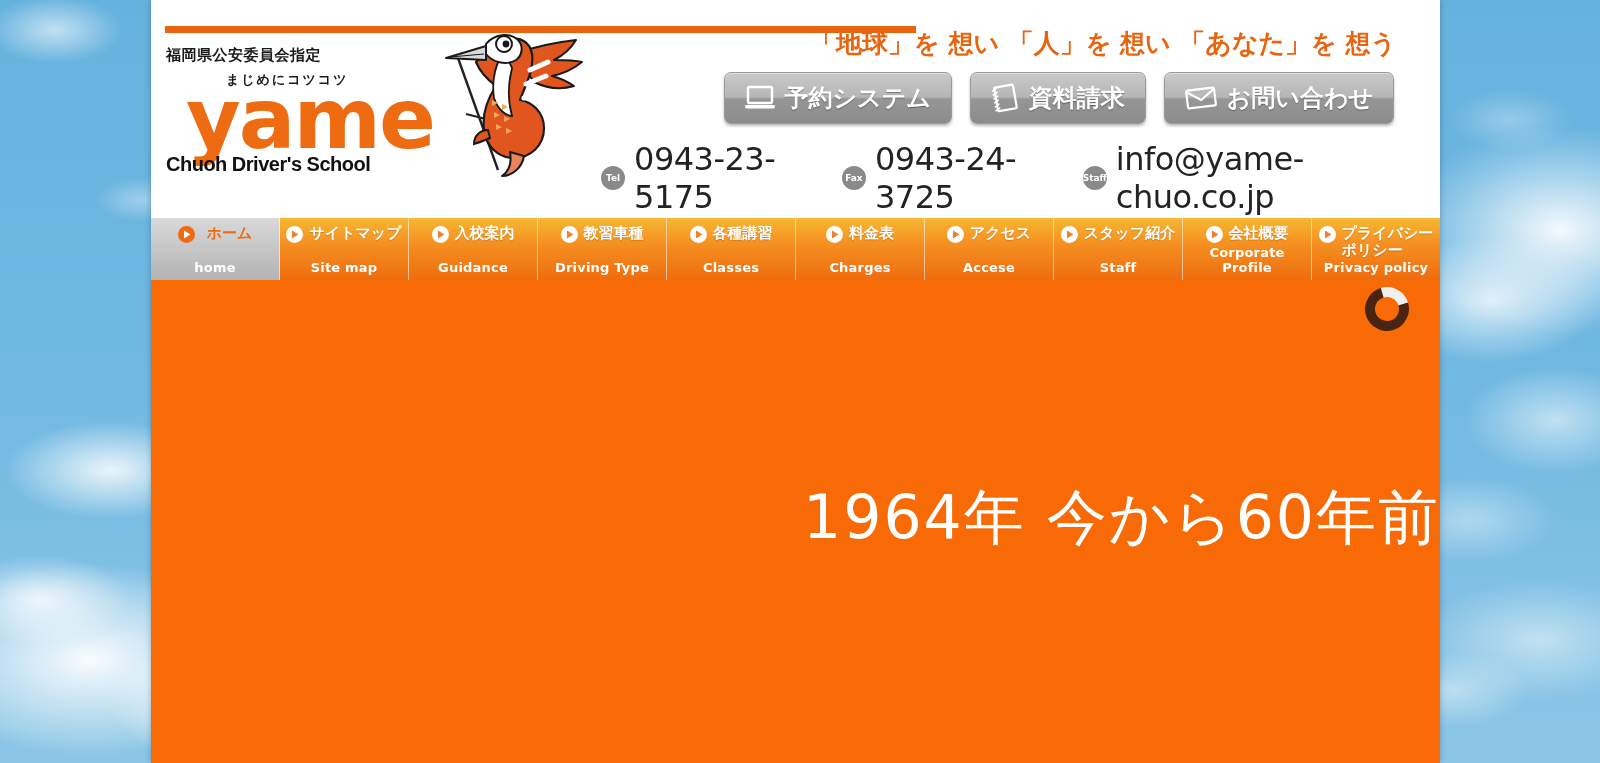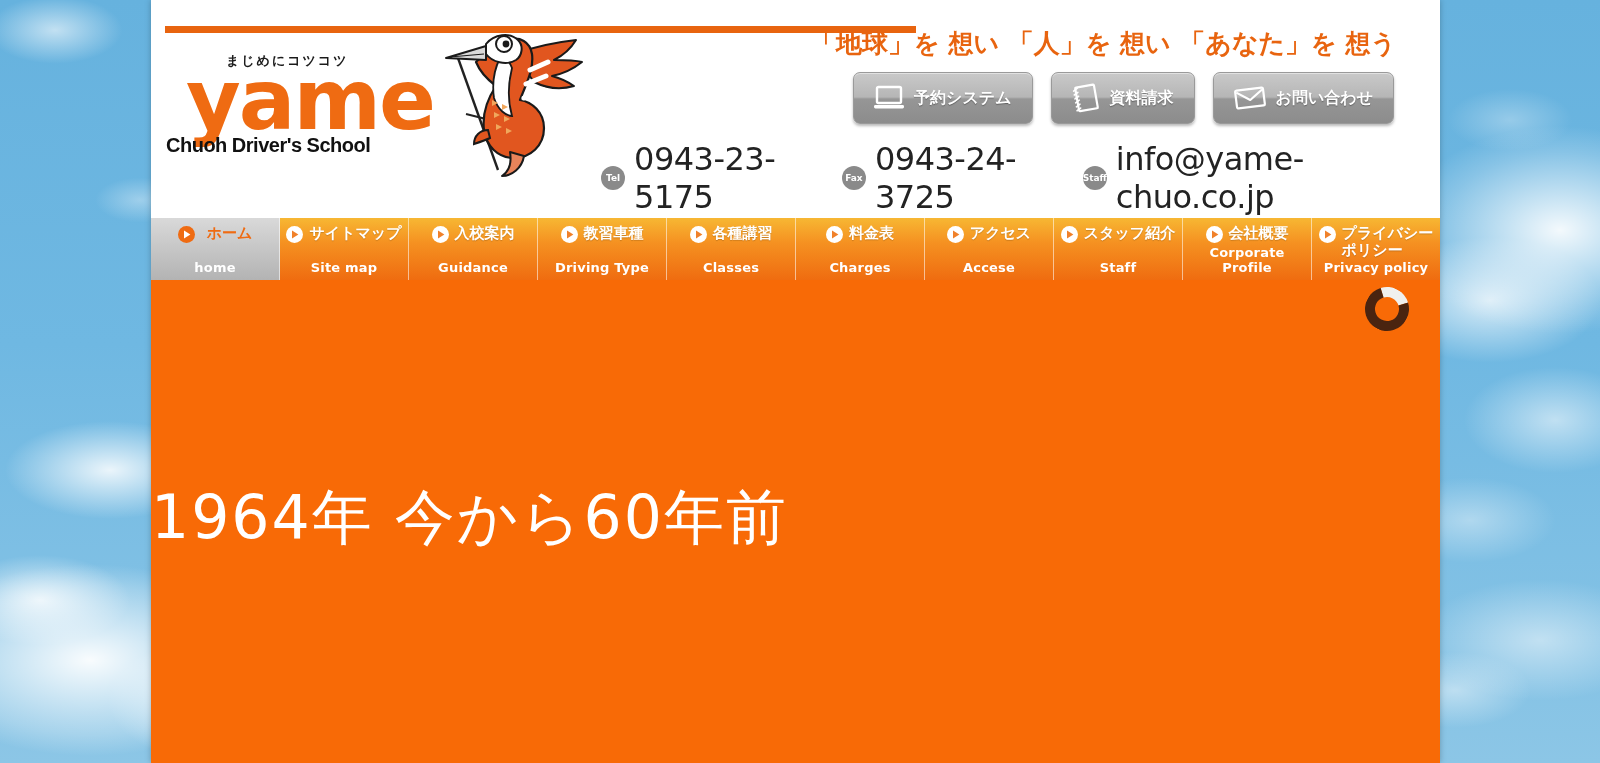--- a/index.html
+++ b/index.html
@@ -61,21 +61,21 @@
   }
   .tagline .sm { font-size:25px; }
 
   
   .hbtns { position:absolute; right:46px; top:72px; display:flex; gap:18px; }
   .hbtn {
     height:52px; padding:12px 20px; display:flex; align-items:center; gap:10px;
     border-radius:7px; border:1px solid #9a9a9a;
     background:linear-gradient(180deg,#c9c9c9 0%,#b6b6b6 48%,#969696 52%,#8c8c8c 100%);
     box-shadow:0 2px 3px rgba(0,0,0,.28), inset 0 1px 0 rgba(255,255,255,.45);
-    color:#fff; font-size:16px; font-weight:bold; white-space:nowrap;
+    color:#fff; font-size:24px; font-weight:bold; white-space:nowrap;
     font-family:"DejaVu Sans",sans-serif;
     text-shadow:0 1px 1px rgba(0,0,0,.35);
     cursor:pointer;
   }
   .hbtn svg { display:block; }
 
   
   .contact {
     position:absolute; left:450px; top:140px; right:44px;
     display:flex; align-items:center; gap:9px; justify-content:flex-end;
@@ -115,21 +115,21 @@
     font-size:13px; font-weight:bold; color:#fff; letter-spacing:.2px;
     font-family:"DejaVu Sans",sans-serif;
   }
   .nav-item.active .nav-en { color:#fff; }
 
   
   #stage {
     position:relative; height:483px; background:#f86a06; overflow:hidden;
   }
   .slide-text {
-    position:absolute; left:0; right:0; top:198px; text-align:left;
+    position:absolute; left:0; right:0; top:198px; text-align:right;
     color:#fff; font-size:60px; font-weight:normal; letter-spacing:2px;
     font-family:"DejaVu Sans",sans-serif;
   }
   .spinner {
     position:absolute; left:1214px; top:7px;
     width:44px; height:44px; border-radius:50%;
     border:10px solid #4a2410;
     border-top-color:#f0f0ee;
     transform:rotate(28deg);
   }
@@ -139,20 +139,21 @@
 
 <div id="sky"></div>
 
 <div id="page">
 
   <div id="header">
 
     <div class="rule-line"></div>
 
     <div class="logo-block">
+      <div class="kouan">福岡県公安委員会指定</div>
       <div class="majime">まじめにコツコツ</div>
       <div class="yame">yame</div>
       <div class="chuoh">Chuoh Driver's School</div>
     </div>
 
     <svg class="bird" viewBox="0 0 150 160">
       <line x1="22" y1="40" x2="62" y2="152" stroke="#222" stroke-width="2.4"></line>
       <line x1="30" y1="96" x2="62" y2="104" stroke="#222" stroke-width="2"></line>
 
       <path d="M78 36 C100 28 122 24 140 22 C134 32 126 38 118 42 C128 42 138 42 146 44

